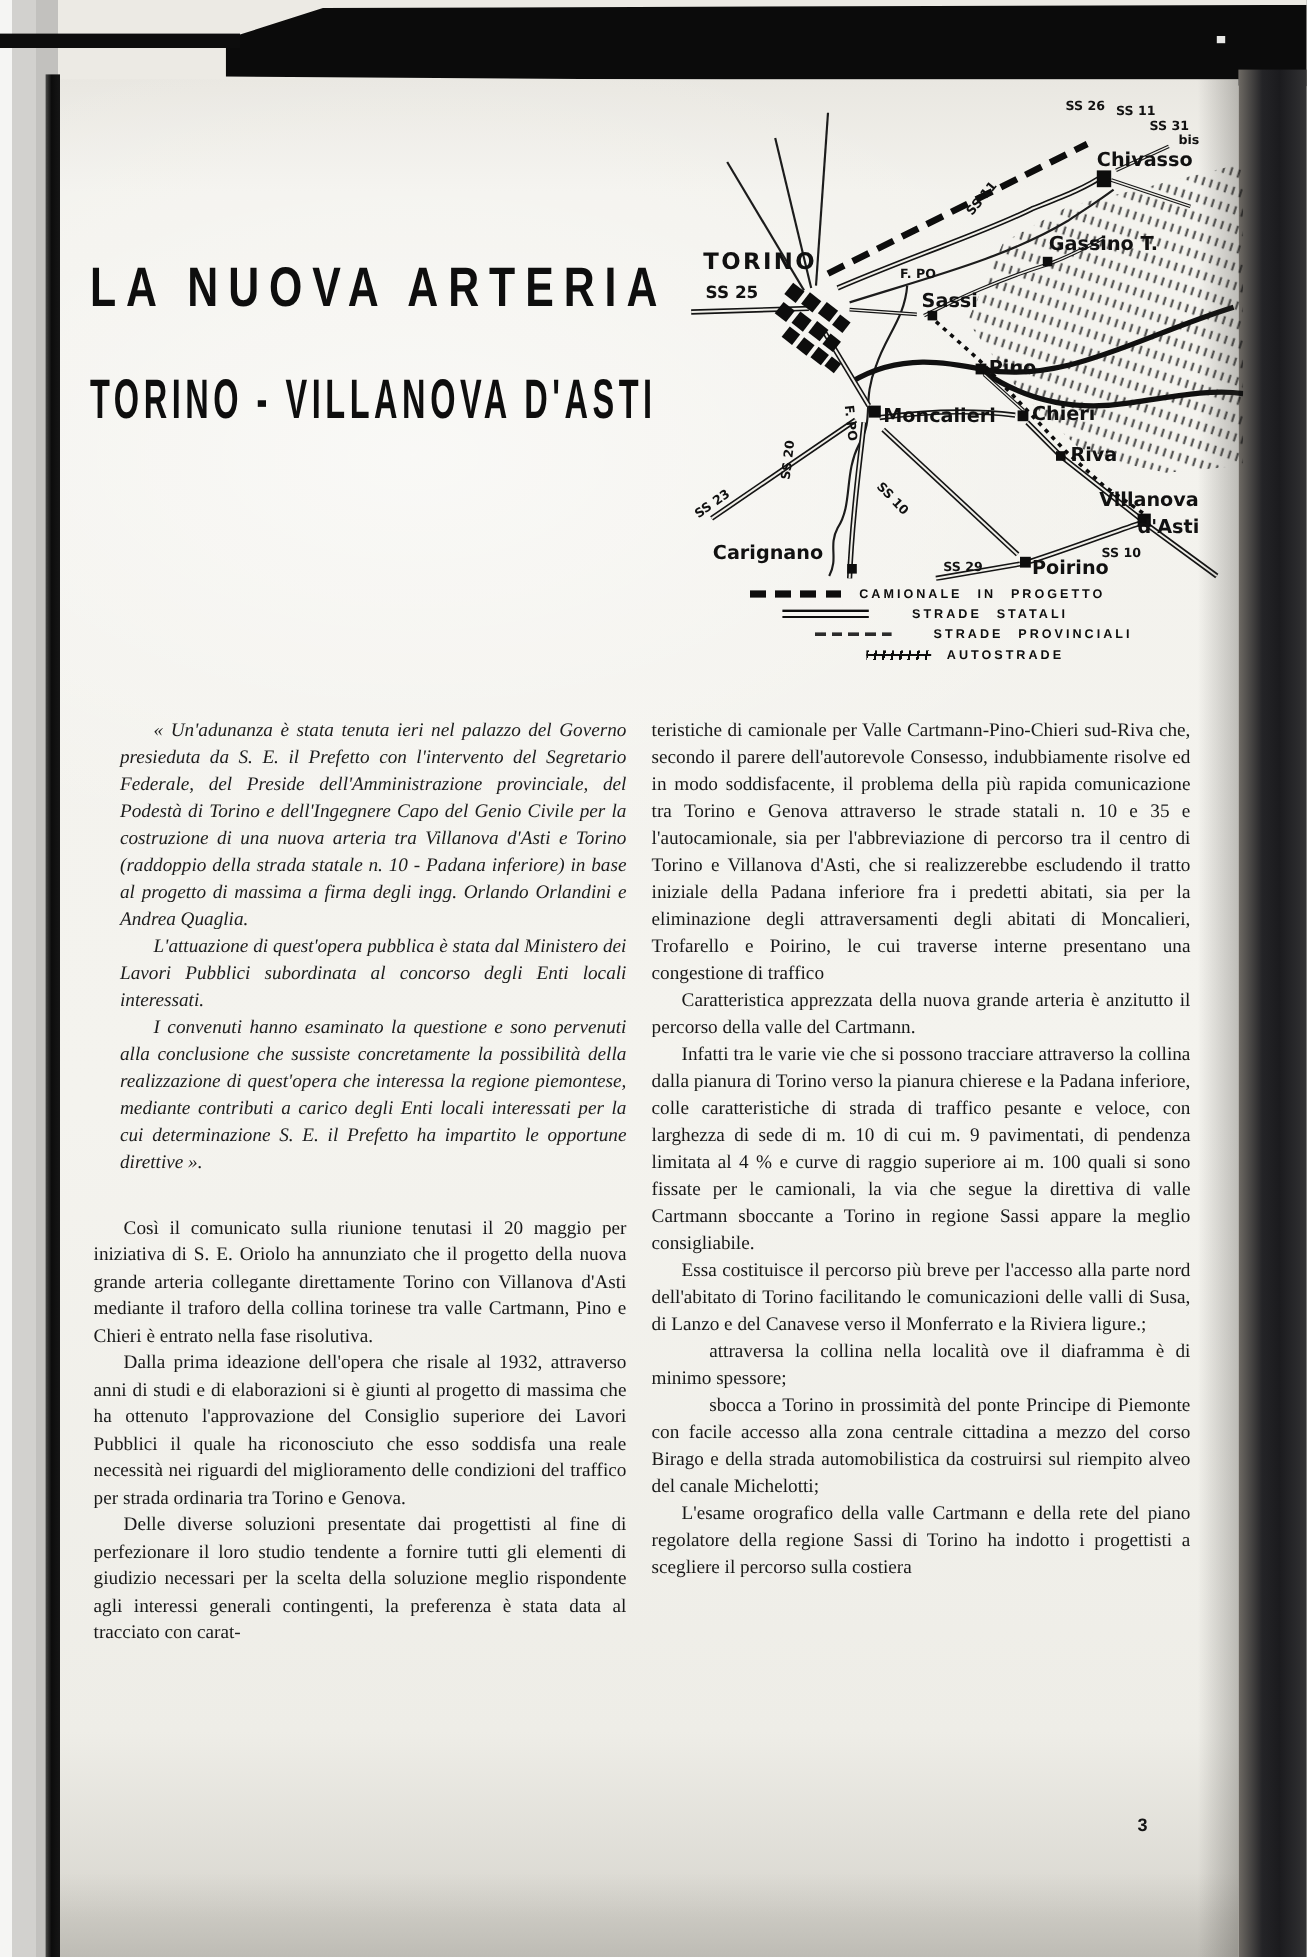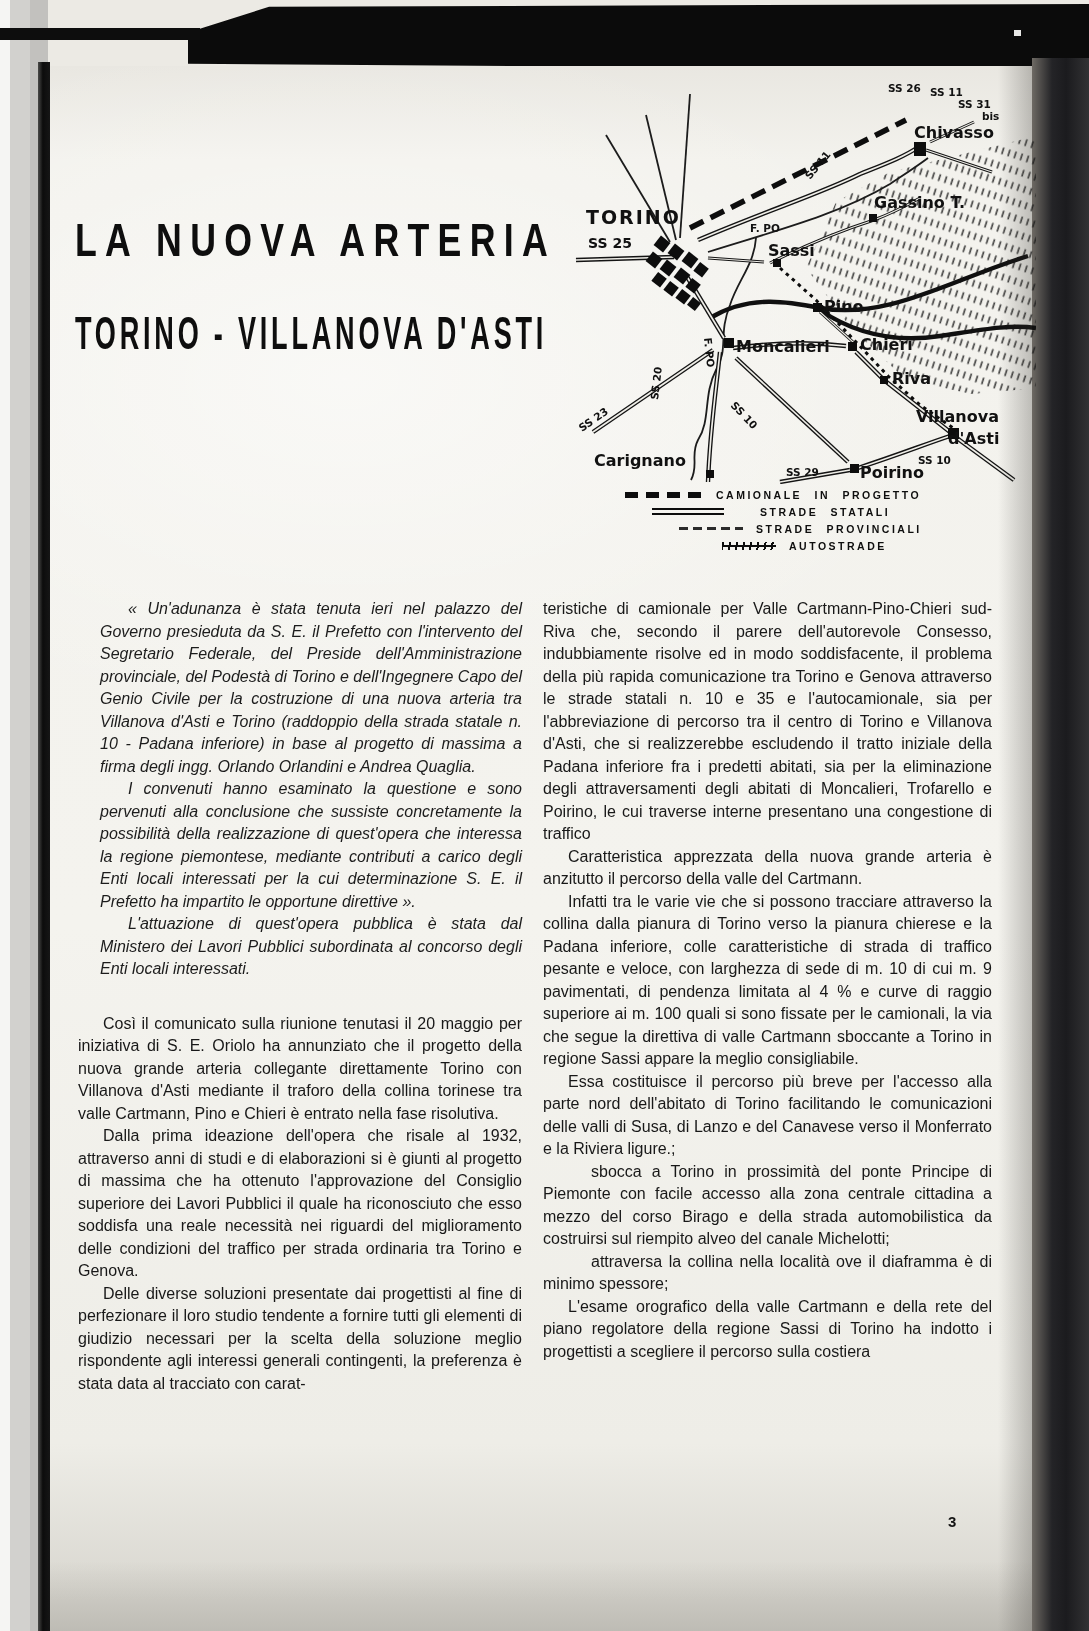--- a/index.html
+++ b/index.html
@@ -42,26 +42,26 @@
   .legend{position:absolute;left:575px;top:420px;color:#0e0e0e;}
   .legend-row{display:flex;align-items:center;height:17px;}
   .legend-row .lab{font-size:10.5px;font-weight:700;letter-spacing:2.5px;word-spacing:7px;margin-left:13px;white-space:nowrap;}
   .sym{display:inline-block;}
   .sym0{width:78px;height:6px;background:repeating-linear-gradient(90deg,#0d0d0d 0 13px,transparent 13px 21px);}
   .sym1{width:72px;height:7px;background:linear-gradient(#0d0d0d 0 2px,transparent 2px 5px,#0d0d0d 5px 7px);}
   .sym2{width:64px;height:3px;background:repeating-linear-gradient(90deg,#2b2b2b 0 9px,transparent 9px 14px);}
   .sym3{width:54px;height:8px;background:
         repeating-linear-gradient(100deg,#0d0d0d 0 2px,transparent 2px 7px),
         linear-gradient(transparent 0 3px,#0d0d0d 3px 5px,transparent 5px);}
-  .ind1{margin-left:27px;gap:23px;} .ind2{margin-left:54px;} .ind3{margin-left:81px;padding-left:16px;}
+  .ind1{margin-left:27px;gap:23px;} .ind2{margin-left:54px;gap:22px;} .ind3{margin-left:81px;padding-left:16px;}
   
   .col{position:absolute;top:532px;color:#181818;font-size:16px;line-height:22.5px;text-align:justify;}
   .col-left{left:28px;width:444px;}
   .col-right{left:493px;width:449px;}
-  .col p{margin:0;text-indent:25px;}
+  .col p{margin:0;text-indent:25px;font-family:Liberation Serif, serif;}
   .quote-block{margin-left:22px;width:422px;font-style:italic;color:#1c1c1c;}
   .quote-block p{text-indent:28px;}
   .body-block{margin-top:32px;}
   .col-right p.noind{text-indent:0;}
   .col-right p.hang{text-indent:48px;}
   .pagenum{position:absolute;left:898px;top:1447px;font-size:15px;font-weight:700;color:#141414;}
 </style>
 </head>
 <body>
 
@@ -205,35 +205,35 @@
       </div>
       <div class="legend-row ind3">
         <span class="sym sym3"></span>
         <span class="lab">AUTOSTRADE</span>
       </div>
     </div>
 
     <div class="col col-left">
       <div class="quote-block">
         <p>« Un'adunanza è stata tenuta ieri nel palazzo del Governo presieduta da S. E. il Prefetto con l'intervento del Segretario Federale, del Preside dell'Amministrazione provinciale, del Podestà di Torino e dell'Ingegnere Capo del Genio Civile per la costruzione di una nuova arteria tra Villanova d'Asti e Torino (raddoppio della strada statale n. 10 - Padana inferiore) in base al progetto di massima a firma degli ingg. Orlando Orlandini e Andrea Quaglia.</p>
+        <p>L'attuazione di quest'opera pubblica è stata dal Ministero dei Lavori Pubblici subordinata al concorso degli Enti locali interessati.</p>
         <p>I convenuti hanno esaminato la questione e sono pervenuti alla conclusione che sussiste concretamente la possibilità della realizzazione di quest'opera che interessa la regione piemontese, mediante contributi a carico degli Enti locali interessati per la cui determinazione S. E. il Prefetto ha impartito le opportune direttive ».</p>
-        <p>L'attuazione di quest'opera pubblica è stata dal Ministero dei Lavori Pubblici subordinata al concorso degli Enti locali interessati.</p>
       </div>
       <div class="body-block">
         <p>Così il comunicato sulla riunione tenutasi il 20 maggio per iniziativa di S. E. Oriolo ha annunziato che il progetto della nuova grande arteria collegante direttamente Torino con Villanova d'Asti mediante il traforo della collina torinese tra valle Cartmann, Pino e Chieri è entrato nella fase risolutiva.</p>
         <p>Dalla prima ideazione dell'opera che risale al 1932, attraverso anni di studi e di elaborazioni si è giunti al progetto di massima che ha ottenuto l'approvazione del Consiglio superiore dei Lavori Pubblici il quale ha riconosciuto che esso soddisfa una reale necessità nei riguardi del miglioramento delle condizioni del traffico per strada ordinaria tra Torino e Genova.</p>
         <p>Delle diverse soluzioni presentate dai progettisti al fine di perfezionare il loro studio tendente a fornire tutti gli elementi di giudizio necessari per la scelta della soluzione meglio rispondente agli interessi generali contingenti, la preferenza è stata data al tracciato con carat-</p>
       </div>
     </div>
 
     <div class="col col-right">
       <p class="noind">teristiche di camionale per Valle Cartmann-Pino-Chieri sud-Riva che, secondo il parere dell'autorevole Consesso, indubbiamente risolve ed in modo soddisfacente, il problema della più rapida comunicazione tra Torino e Genova attraverso le strade statali n. 10 e 35 e l'autocamionale, sia per l'abbreviazione di percorso tra il centro di Torino e Villanova d'Asti, che si realizzerebbe escludendo il tratto iniziale della Padana inferiore fra i predetti abitati, sia per la eliminazione degli attraversamenti degli abitati di Moncalieri, Trofarello e Poirino, le cui traverse interne presentano una congestione di traffico</p>
       <p>Caratteristica apprezzata della nuova grande arteria è anzitutto il percorso della valle del Cartmann.</p>
       <p>Infatti tra le varie vie che si possono tracciare attraverso la collina dalla pianura di Torino verso la pianura chierese e la Padana inferiore, colle caratteristiche di strada di traffico pesante e veloce, con larghezza di sede di m. 10 di cui m. 9 pavimentati, di pendenza limitata al 4 % e curve di raggio superiore ai m. 100 quali si sono fissate per le camionali, la via che segue la direttiva di valle Cartmann sboccante a Torino in regione Sassi appare la meglio consigliabile.</p>
       <p>Essa costituisce il percorso più breve per l'accesso alla parte nord dell'abitato di Torino facilitando le comunicazioni delle valli di Susa, di Lanzo e del Canavese verso il Monferrato e la Riviera ligure.;</p>
+      <p class="hang">attraversa la collina nella località ove il diaframma è di minimo spessore;</p>
       <p class="hang">sbocca a Torino in prossimità del ponte Principe di Piemonte con facile accesso alla zona centrale cittadina a mezzo del corso Birago e della strada automobilistica da costruirsi sul riempito alveo del canale Michelotti;</p>
-      <p class="hang">attraversa la collina nella località ove il diaframma è di minimo spessore;</p>
       <p>L'esame orografico della valle Cartmann e della rete del piano regolatore della regione Sassi di Torino ha indotto i progettisti a scegliere il percorso sulla costiera</p>
     </div>
 
     <div class="pagenum">3</div>
   </div>
 </div>
 
 </body></html>

